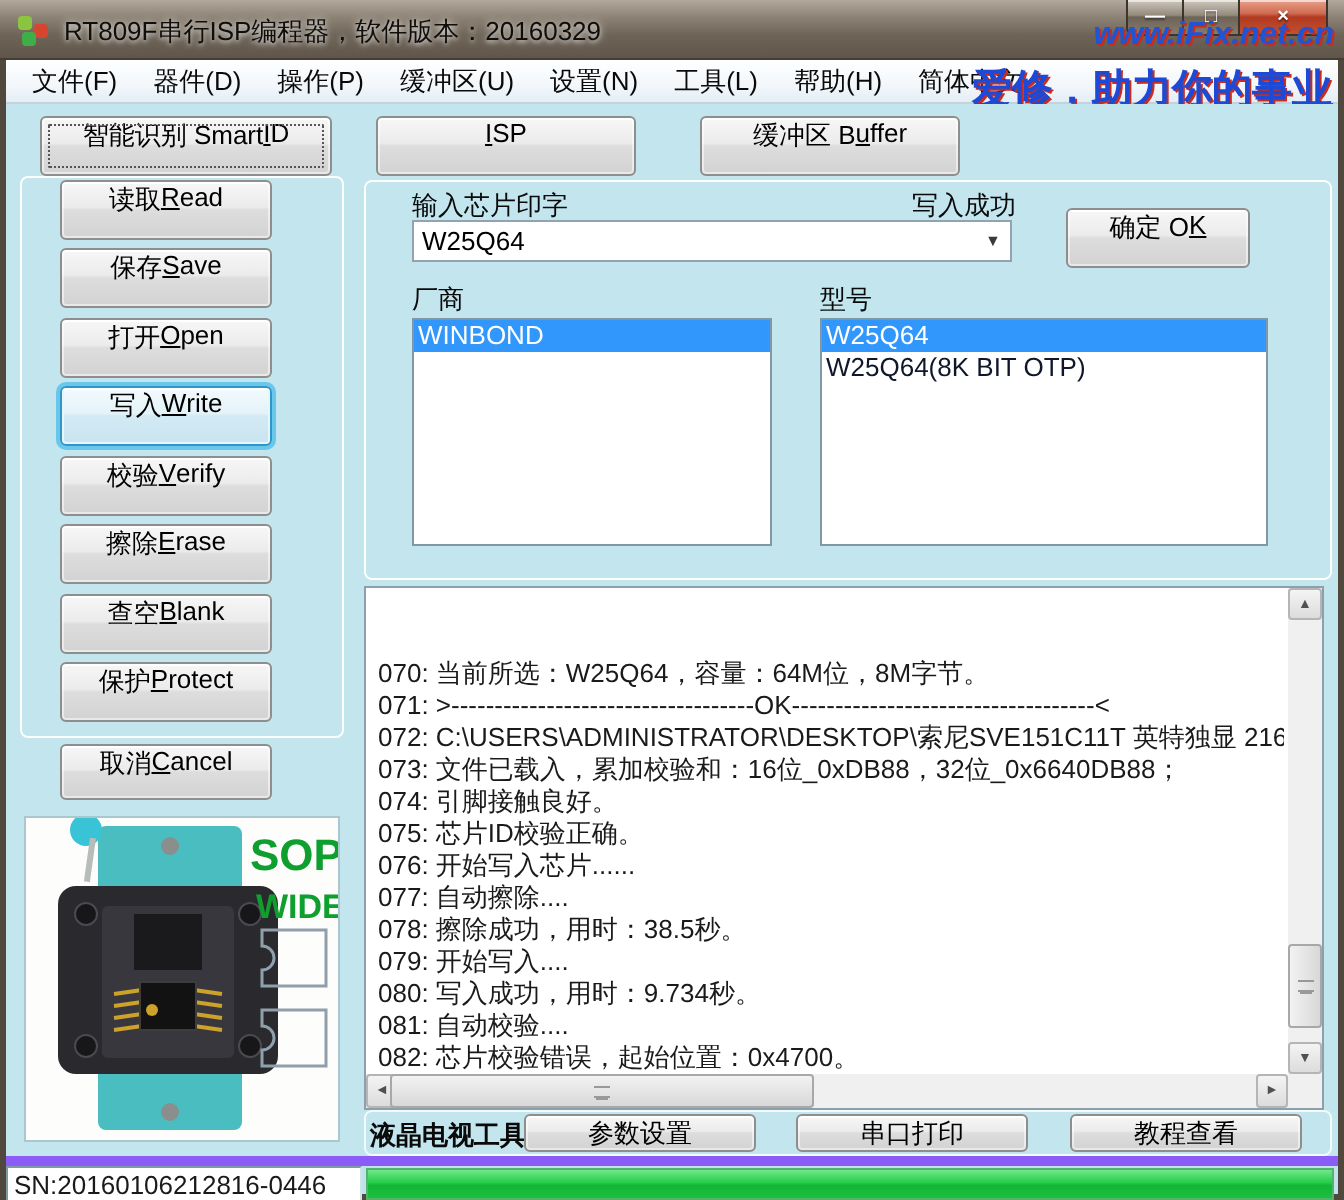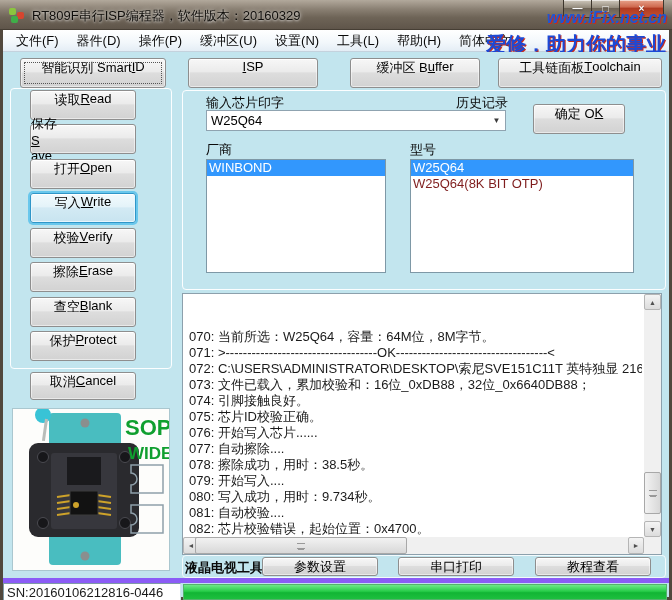--- a/index.html
+++ b/index.html
@@ -59,21 +59,21 @@
 
   .label { position:absolute; font-size:13px; color:#0a0a0a; white-space:nowrap; }
 
   
   .combo { position:absolute; background:#fff; border:1px solid #8fa3b0; display:flex; }
   .combo input { flex:1; border:none; outline:none; font-family:inherit; font-size:13px; padding:1px 4px; color:#000; background:transparent; }
   .combo .arrow { width:17px; display:flex; align-items:center; justify-content:center; font-size:8px; color:#3a3a3a; }
 
   
   .listbox { position:absolute; background:#fff; border:1px solid #7e98a6; overflow:hidden; font-size:13px; }
-  .list-item { padding:0 2px; line-height:16px; color:#7f1d1d; white-space:nowrap; }
+  .list-item { padding:0 2px; line-height:16px; color:#0f172a; white-space:nowrap; }
   .list-item.selected { background:#3297fd; color:#fff; }
 
   
   .log-area { position:absolute; left:179px; top:241px; width:480px; height:262px;
     background:#fff; border:1px solid #8ca0ac; }
   .log-text { position:absolute; left:2px; top:2px; right:19px; bottom:19px; overflow:hidden;
     font-size:13px; line-height:16px; white-space:pre; color:#1a1a1a; padding:1px 0 0 4px; }
   .scroll-v { position:absolute; top:0; right:0; bottom:17px; width:17px; background:#f0f0f0; }
   .scroll-h { position:absolute; left:0; right:17px; bottom:0; height:17px; background:#f0f0f0; }
   .scroll-btn { position:absolute; display:flex; align-items:center; justify-content:center;
@@ -154,34 +154,29 @@
       </div>
       <div class="btn" style="left:185px; top:6px; width:130px; height:30px;">
           <span class="accel">I</span>
           <span>SP</span>
       </div>
       <div class="btn" style="left:347px; top:6px; width:130px; height:30px;">
         <span>缓冲区 B</span>
           <span class="accel">u</span>
           <span>ffer</span>
       </div>
-      <div class="btn" style="left:495px; top:6px; width:164px; height:30px;">
-        <span>工具链面板 </span>
-          <span class="accel">T</span>
-          <span>oolchain</span>
-      </div>
 
       <div class="groupbox" style="left:7px; top:36px; width:162px; height:281px;"></div>
 
       <div class="btn" style="left:27px; top:38px; width:106px; height:30px;">
         <span>读取 </span>
           <span class="accel">R</span>
           <span>ead</span>
       </div>
-      <div class="btn" style="left:27px; top:72px; width:106px; height:30px;flex-direction:column;">
+      <div class="btn" style="left:27px; top:72px; width:106px; height:30px;">
         <span>保存 </span>
           <span class="accel">S</span>
           <span>ave</span>
       </div>
       <div class="btn" style="left:27px; top:107px; width:106px; height:30px;">
         <span>打开 </span>
           <span class="accel">O</span>
           <span>pen</span>
       </div>
       <div class="btn focus-glow" style="left:27px; top:141px; width:106px; height:30px;">
@@ -253,21 +248,21 @@
             <path d="M118 96 h32 v28 h-32 v-8 a6 6 0 0 0 0-12 z"></path>
           </g>
 
           <text x="112" y="26" font-size="22" font-weight="bold" fill="#0f9f2f" font-family="Liberation Sans, sans-serif">SOP8</text>
           <text x="115" y="50" font-size="17" font-weight="bold" fill="#0f9f2f" font-family="Liberation Sans, sans-serif">WIDE</text>
         </svg>
       </div>
 
       <div class="groupbox" style="left:179px; top:38px; width:484px; height:200px;"></div>
       <span class="label" style="left:203px; top:42px;">输入芯片印字</span>
-      <span class="label" style="left:453px; top:42px;">历史记录</span>
+      <span class="label" style="left:453px; top:42px;">写入成功</span>
 
       <div class="combo" style="left:203px; top:58px; width:300px; height:21px;">
         <input type="text" value="W25Q64" style="">
         <span class="arrow">▼</span>
       </div>
 
       <div class="btn" style="left:530px; top:52px; width:92px; height:30px;">
         <span>确定 O</span>
           <span class="accel">K</span>
           <span></span>

